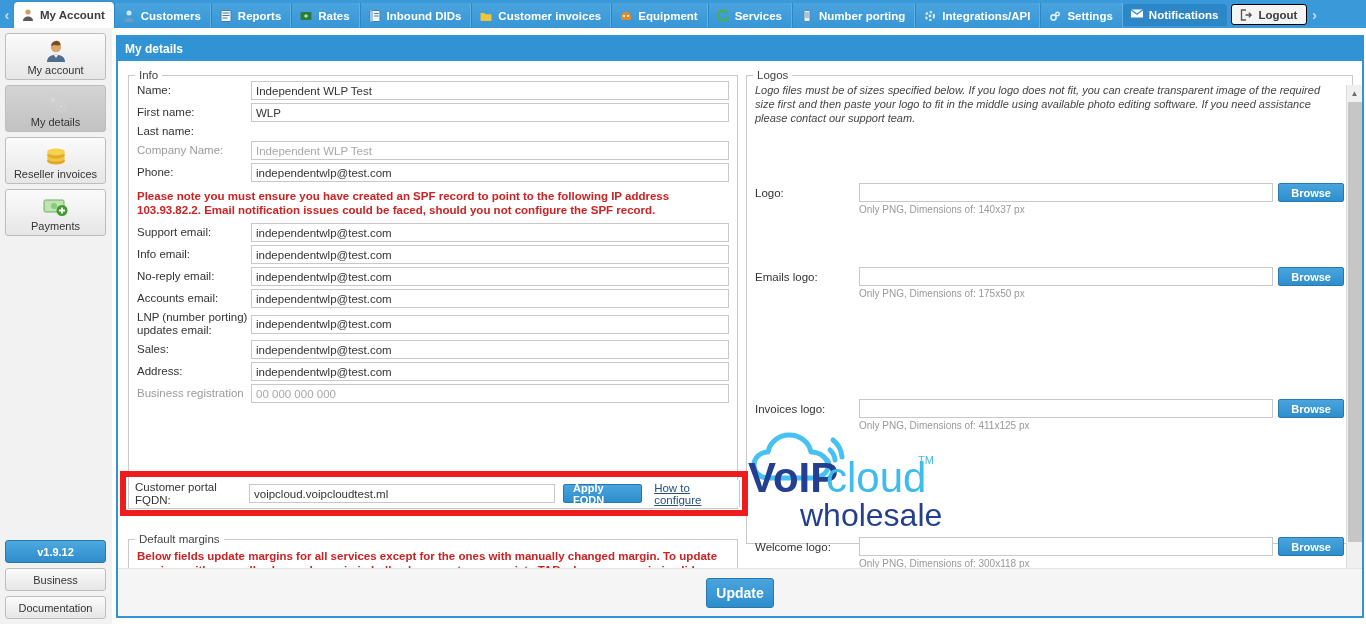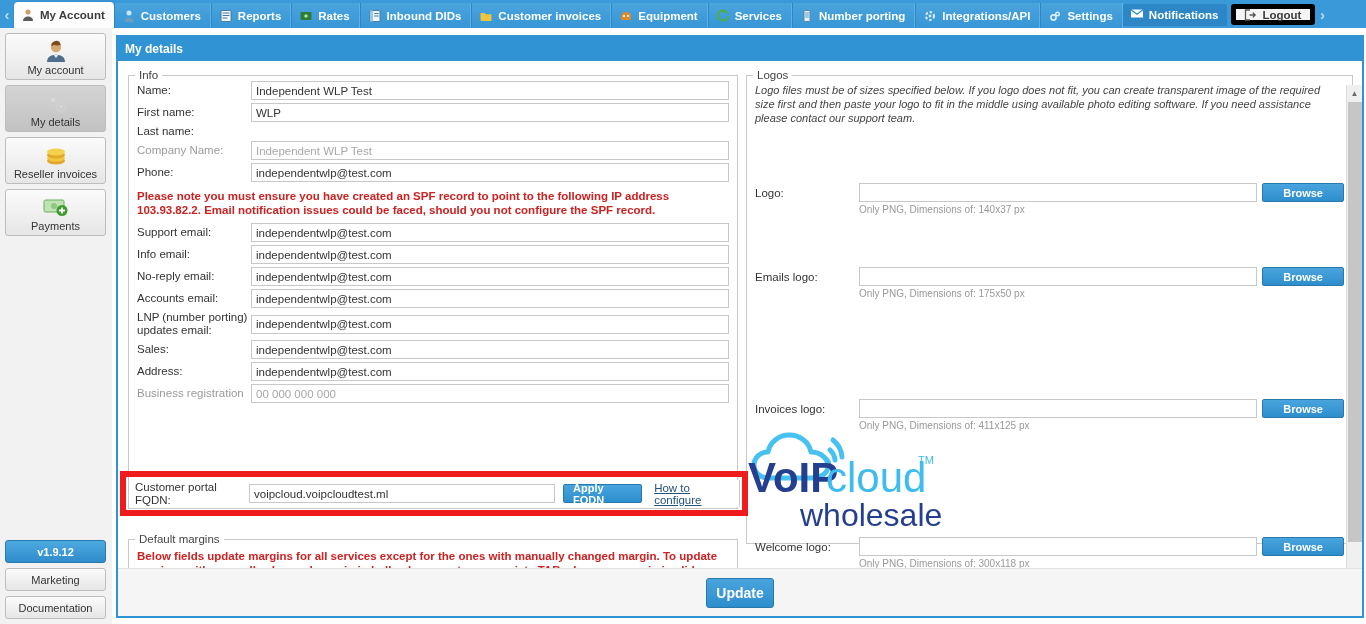--- a/index.html
+++ b/index.html
@@ -52,21 +52,21 @@
   .tab.notif {
     background: #2d87c6;
     border-radius: 3px 3px 0 0;
     height: 22px;
     margin-bottom: 2px;
     border: none;
   }
   .tab.logout {
     background: #f4f4f4;
     color: #3c3c3c;
-    border: 5px solid #000000;
+    border: 1px solid #000000;
     border-radius: 3px;
     height: 21px;
     margin-bottom: 3px;
     margin-left: 4px;
   }
   .tabicon {
     width: 14px; height: 14px;
     display: inline-block;
     flex: 0 0 auto;
     position: relative;
@@ -174,21 +174,21 @@
   }
   .logorow { display: flex; align-items: center; padding: 0 8px; }
   .logolbl { width: 104px; flex: 0 0 104px; font-size: 11.5px; color: #333; }
   .logoinp {
     flex: 1 1 auto; height: 19px;
     border: 1px solid #c8c8c8; background: #fff;
   }
   .browse {
     flex: 0 0 auto;
     margin-left: 5px;
-    height: 19px; padding: 0 20px;
+    height: 19px; padding: 0 12px;
     background: linear-gradient(#4aa4dd, #2d8ecd);
     border: 1px solid #2678ad;
     border-radius: 2px;
     color: #fff; font-size: 11px; font-weight: bold;
     display: flex; align-items: center;
   }
   .hint { font-size: 10px; color: #999; padding-left: 112px; margin-top: 2px; }
 
   
   #vclogo { position: absolute; left: 622px; top: 369px; width: 260px; height: 115px; }
@@ -452,21 +452,21 @@
           <circle cx="13" cy="11" r="3" fill="#8dc97c"></circle>
           <circle cx="21" cy="15.5" r="5.5" fill="#3f9b2e"></circle>
           <path d="M21 12.5v6M18 15.5h6" stroke="#fff" stroke-width="1.8"></path>
         </svg>
     </span>
     <span>Payments</span>
   </div>
 
   <div id="sidebottom">
     <div class="sidebtn version">v1.9.12</div>
-    <div class="sidebtn">Marketing</div>
+    <div class="sidebtn">Business</div>
     <div class="sidebtn">Documentation</div>
   </div>
 </div>
 
 <div id="panel">
   <div id="panel-header">My details</div>
 
   <div id="panel-body">
 
     <fieldset id="fs-info">

